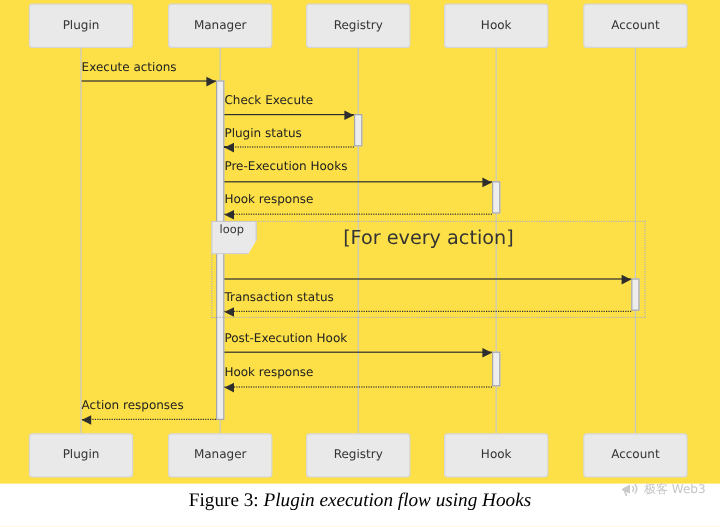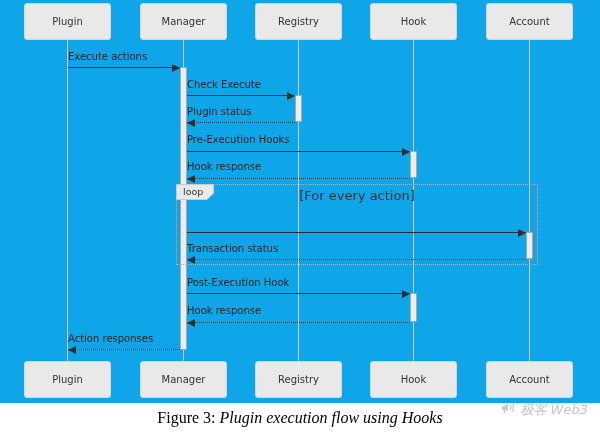--- a/index.html
+++ b/index.html
@@ -1,45 +1,45 @@
 <!DOCTYPE html>
 <html><head>
 <meta charset="utf-8">
 <style>
   html,body{margin:0;padding:0;}
   body{width:600px;height:439px;background:#ffffff;position:relative;overflow:hidden;
        font-family:"DejaVu Sans",sans-serif;}
   .stage{position:absolute;left:0;top:0;width:600px;height:439px;}
-  .diagram{position:absolute;left:0;top:0;width:600px;height:403px;background:#0ea5e9;text-decoration:underline;}
+  .diagram{position:absolute;left:0;top:0;width:600px;height:403px;background:#fde047;text-decoration:underline;}
   .pbox{position:absolute;width:87px;height:37px;background:#e9e9e9;border:1px solid #d6d6d6;
         border-radius:3px;box-sizing:border-box;display:flex;align-items:center;justify-content:center;
         font-size:10px;color:#333;}
   .lifeline{position:absolute;width:1px;top:40px;height:321px;background:#c9c9c9;}
   .act{position:absolute;width:7px;background:#ededed;border:1px solid #a6a6a6;box-sizing:border-box;}
   .msg-label{position:absolute;font-size:10px;color:#222;text-align:left;white-space:nowrap;}
   .line{position:absolute;height:0;}
   .line.solid{border-top:1.2px solid #2e2e2e;}
   .line.dotted{border-top:1.2px dotted #2e2e2e;}
   .arr-r::after{content:"";position:absolute;right:0;top:-4.5px;width:0;height:0;
         border-left:8px solid #2e2e2e;border-top:4px solid transparent;border-bottom:4px solid transparent;}
   .arr-l::before{content:"";position:absolute;left:0;top:-4.5px;width:0;height:0;
         border-right:8px solid #2e2e2e;border-top:4px solid transparent;border-bottom:4px solid transparent;}
   .loop-box{position:absolute;left:176px;top:184px;width:362px;height:81px;
         border:1px dotted #b3b3b3;box-sizing:border-box;}
   .loop-tab{position:absolute;left:-1px;top:-1px;background:#e9e9e9;border:1px solid #c9c9c9;
-        font-size:9.5px;color:#333;padding:1px 10px 2px 6px;
+        font-size:9.5px;color:#333;padding:1px 10px 14px 6px;
         clip-path:polygon(0 0,100% 0,100% 55%,80% 100%,0 100%);}
   .loop-guard{position:absolute;left:0;top:3px;width:100%;text-align:center;
-        font-size:13px;color:#333;}
+        font-size:16px;color:#333;}
   .caption{position:absolute;left:0;top:409px;width:600px;text-align:center;
         font-family:"Liberation Serif",serif;font-size:16px;color:#000;}
   .caption .fig{font-weight:normal;}
   .caption .title{font-style:italic;}
-  .watermark{position:absolute;top:401px;right:12px;color:#c6c6c6;font-size:13px;
-        display:flex;align-items:flex-start;gap:4px;font-style:italic;}
+  .watermark{position:absolute;top:401px;right:12px;color:#c6c6c6;font-size:10px;
+        display:flex;align-items:flex-end;gap:4px;}
   .watermark svg{display:block;}
 </style>
 </head>
 <body>
 
 <div class="stage">
   <div class="diagram">
 
     <div class="lifeline" style="left:67px;"></div>
     <div class="lifeline" style="left:183px;"></div>

